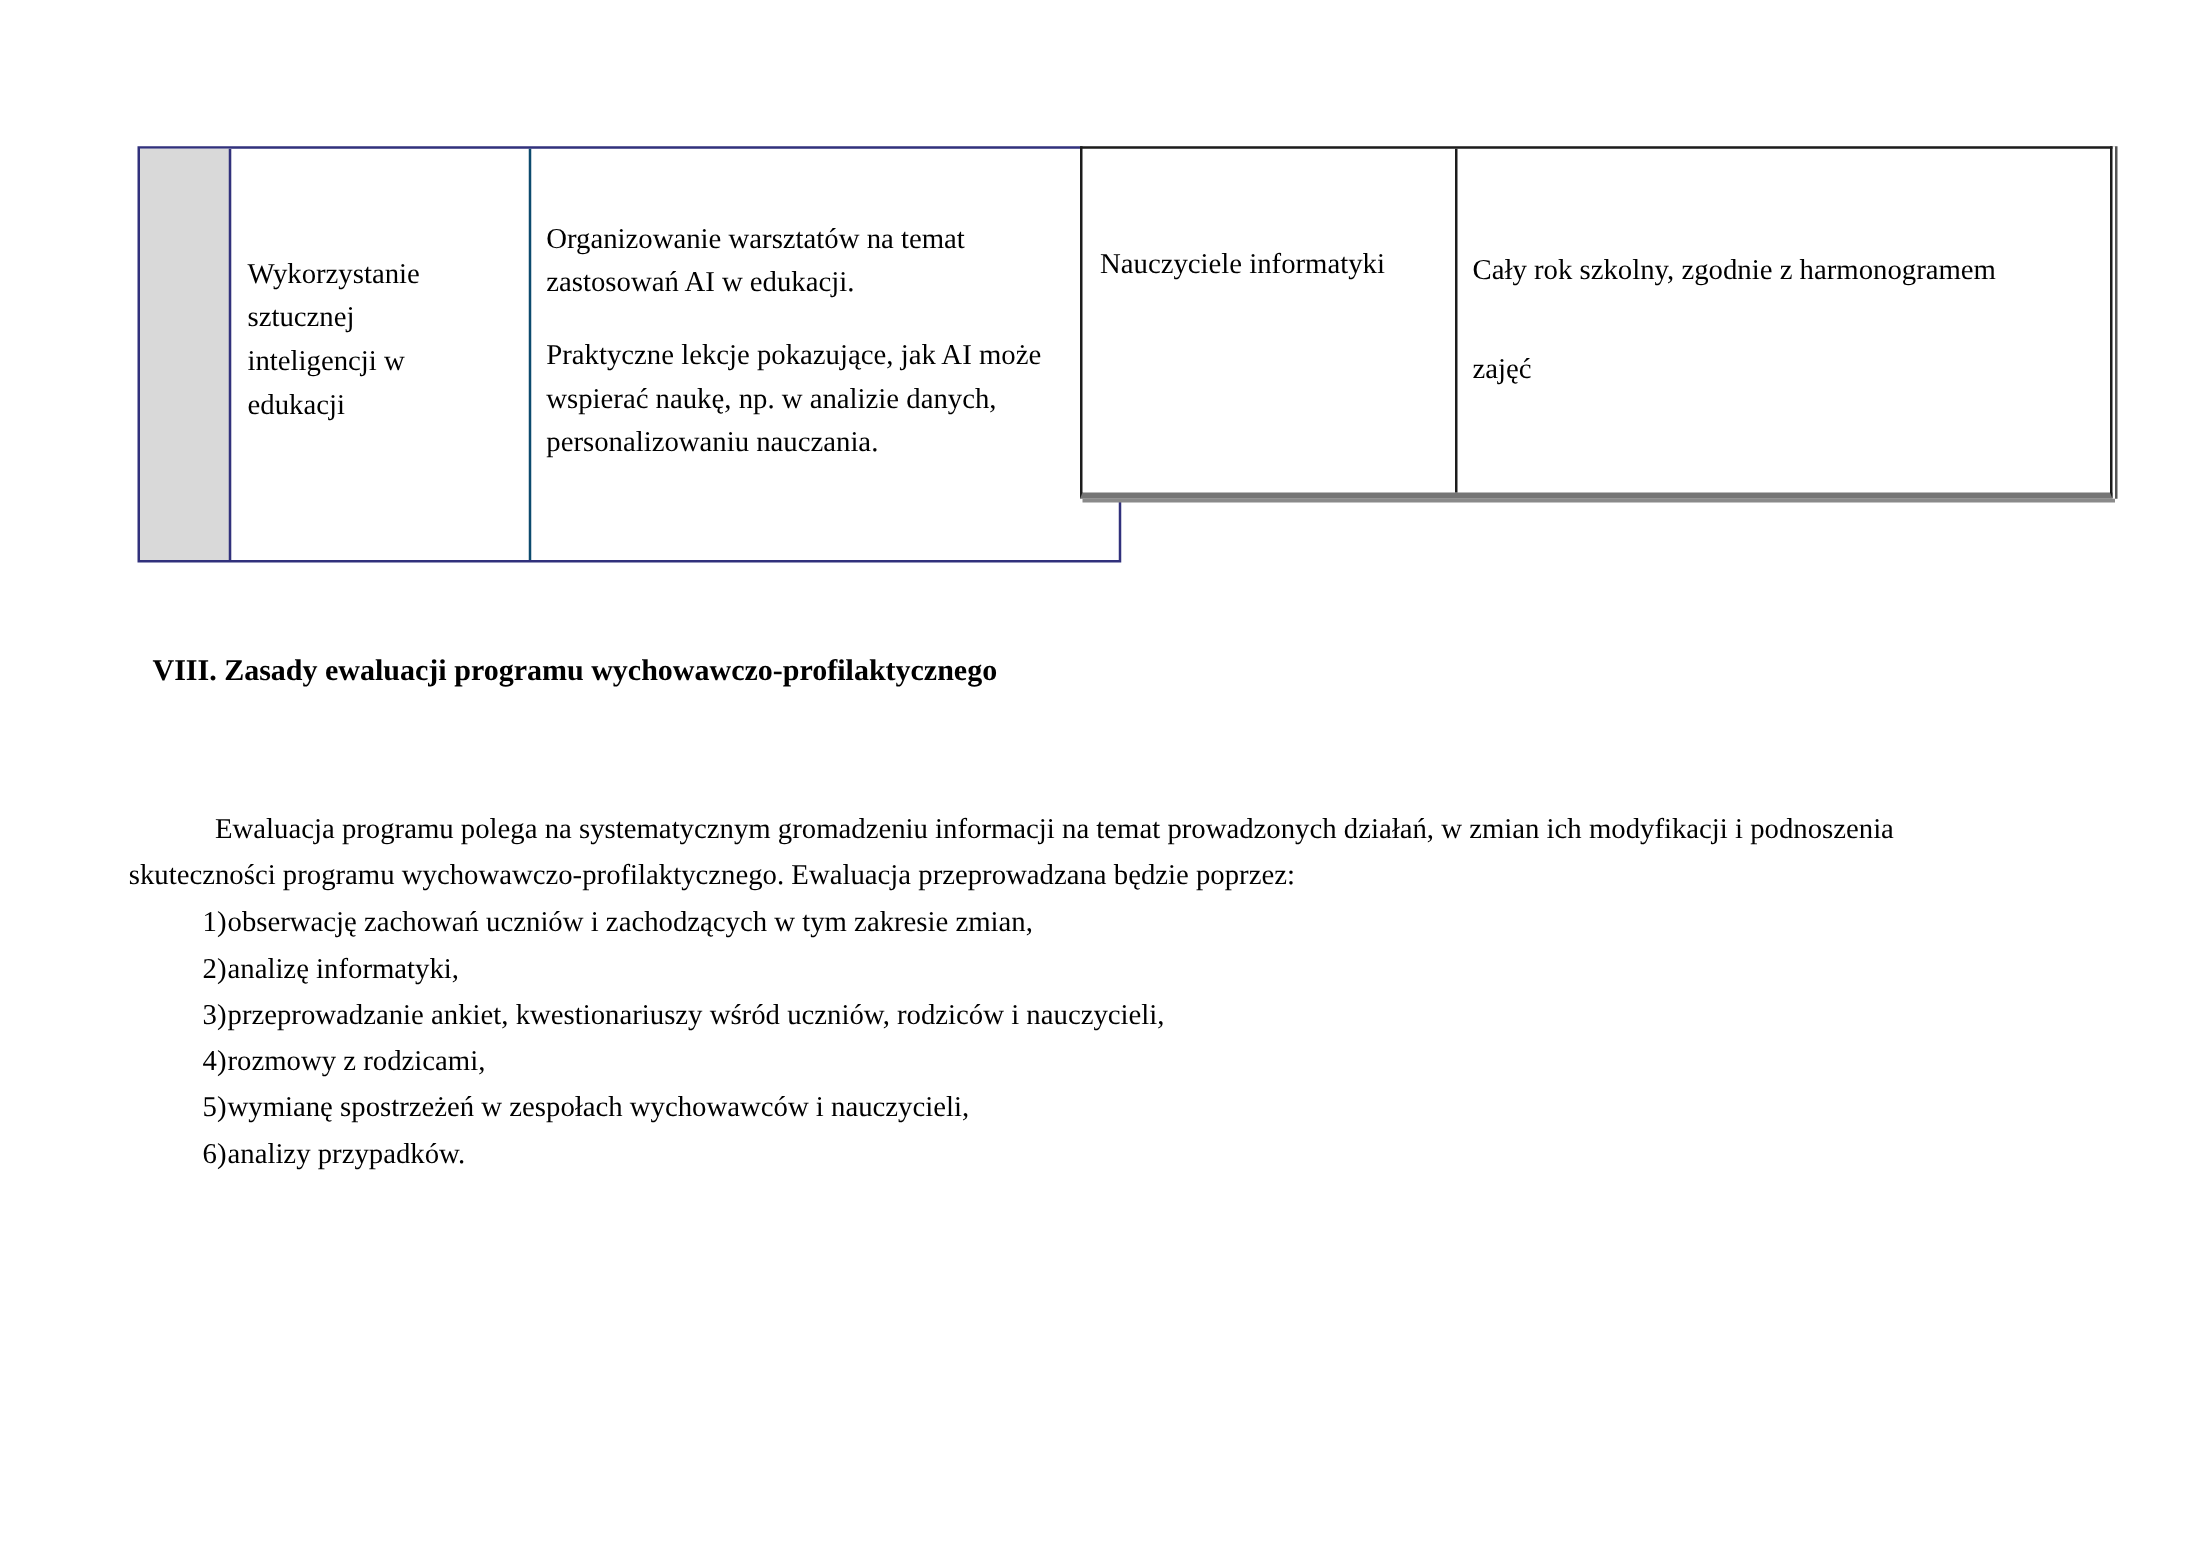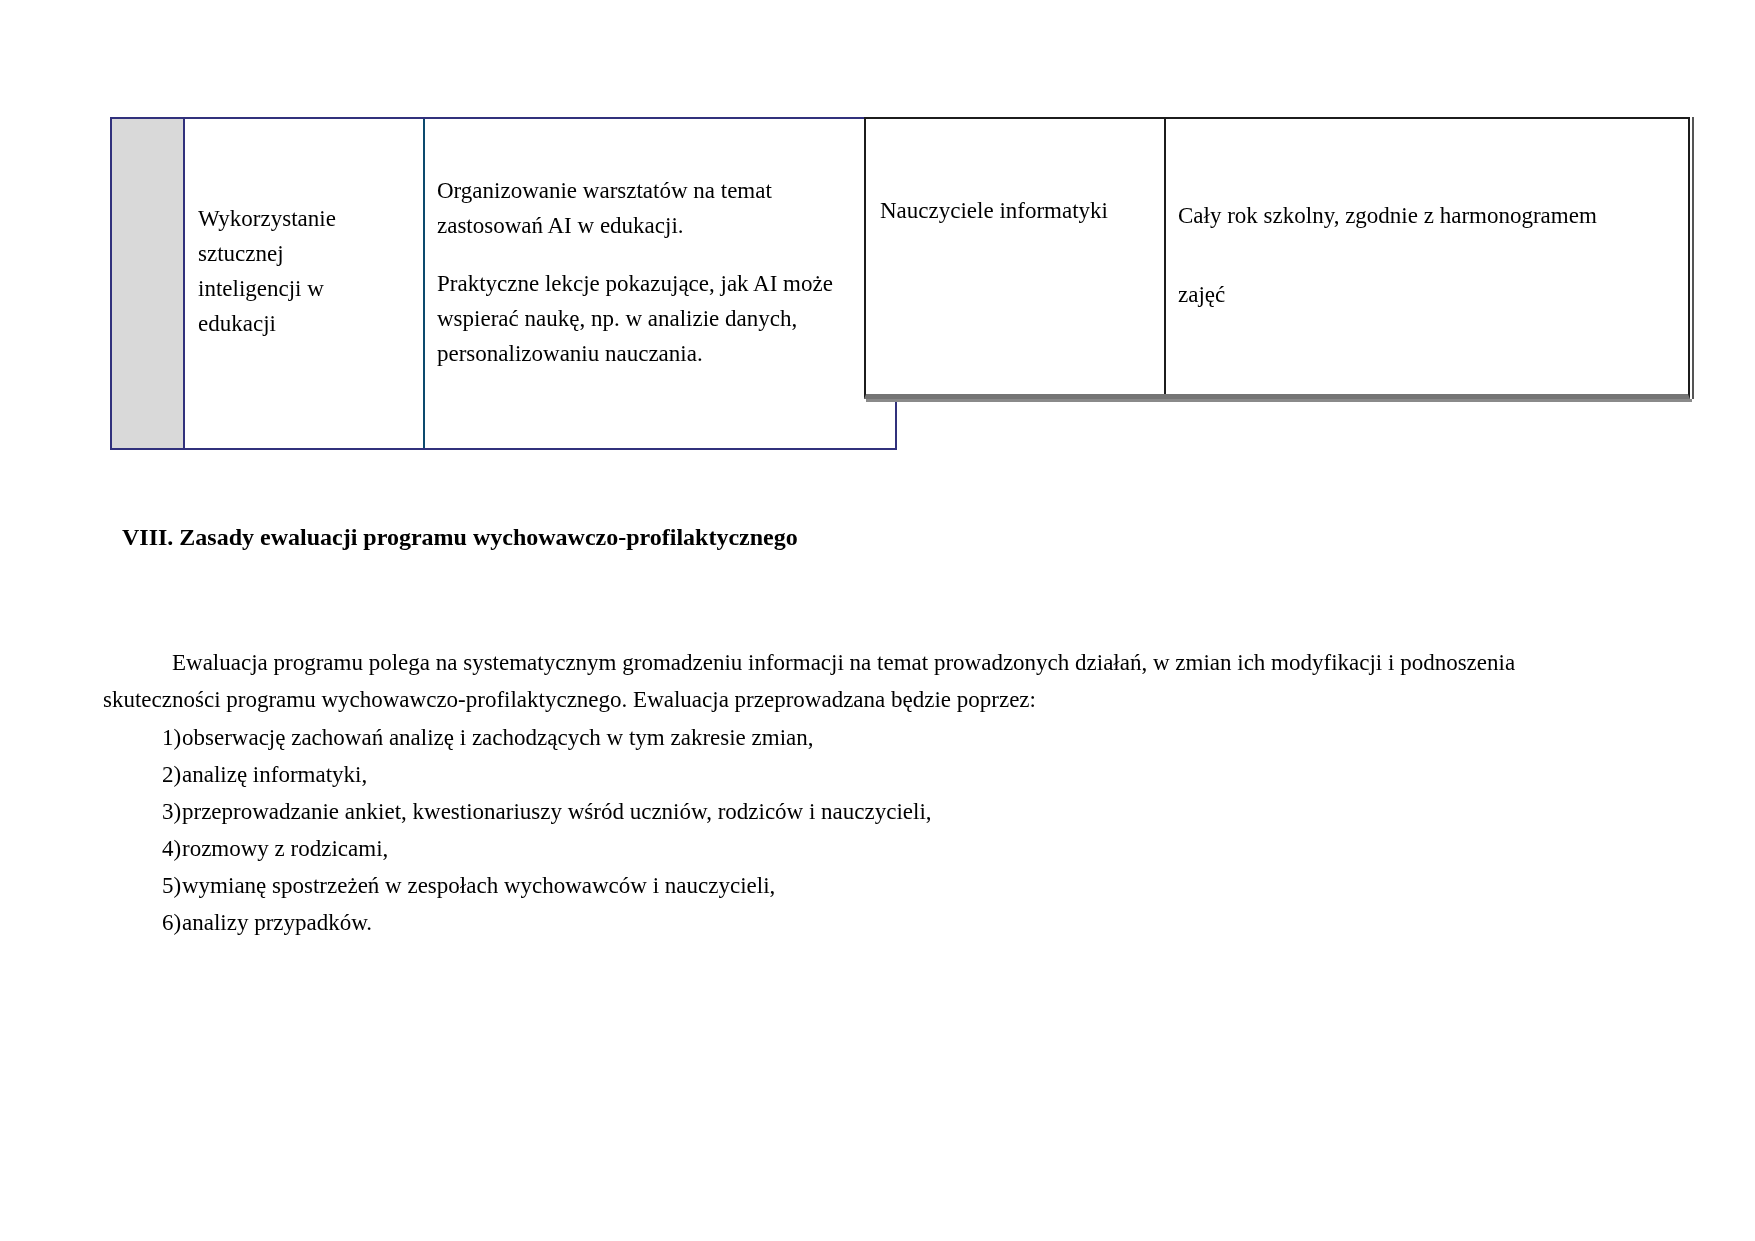--- a/index.html
+++ b/index.html
@@ -149,21 +149,21 @@
   <div class="section-heading">VIII. Zasady ewaluacji programu wychowawczo-profilaktycznego</div>
 
   <div class="body-paragraph">
     <div class="indent">Ewaluacja programu polega na systematycznym gromadzeniu informacji na temat prowadzonych działań, w zmian ich modyfikacji i podnoszenia</div>
     <div>skuteczności programu wychowawczo-profilaktycznego. Ewaluacja przeprowadzana będzie poprzez:</div>
   </div>
 
   <ol class="eval-list">
     <li>
       <span class="num">1)</span>
-      <span>obserwację zachowań analizę i zachodzących w tym zakresie zmian,</span>
+      <span>obserwację zachowań uczniów i zachodzących w tym zakresie zmian,</span>
     </li>
     <li>
       <span class="num">2)</span>
       <span>analizę informatyki,</span>
     </li>
     <li>
       <span class="num">3)</span>
       <span>przeprowadzanie ankiet, kwestionariuszy wśród uczniów, rodziców i nauczycieli,</span>
     </li>
     <li>

